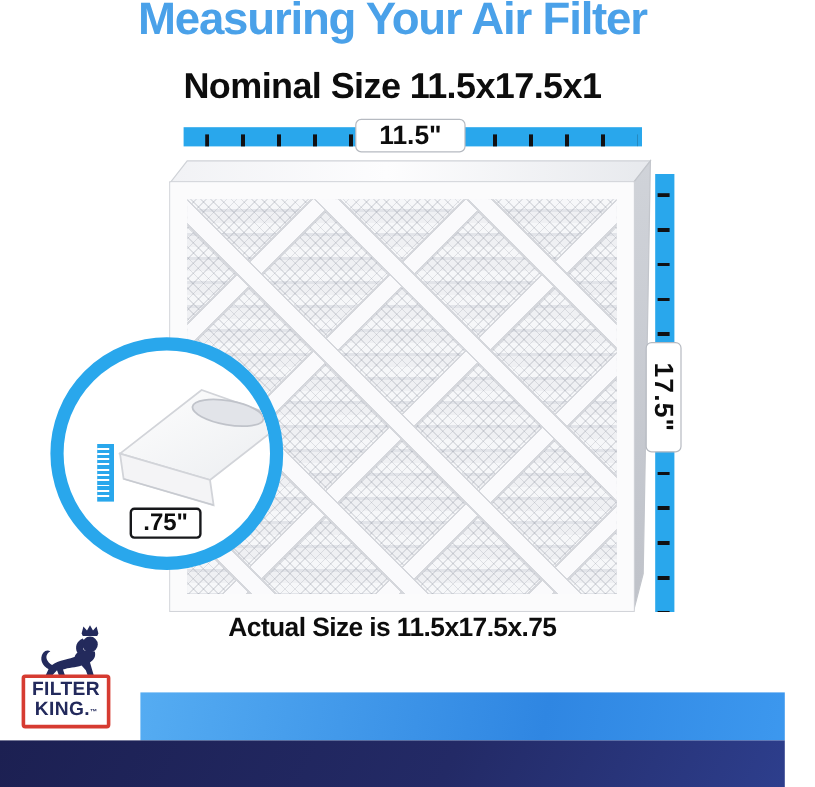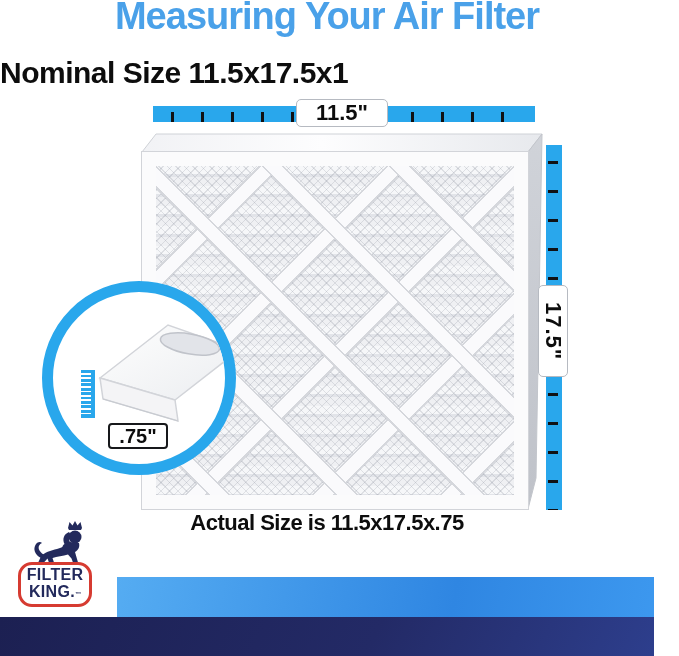--- a/index.html
+++ b/index.html
@@ -8,21 +8,21 @@
     font-family:"Liberation Sans",sans-serif;
   }
   .stage *{box-sizing:border-box;}
 
   
   .title{
     position:absolute;top:-5px;left:0;width:100%;text-align:center;
     font-size:38px;font-weight:bold;letter-spacing:-1px;color:var(--title_blue);
   }
   .nominal{
-    position:absolute;top:56px;left:0;width:100%;
+    position:absolute;top:56px;left:0;width:100%;text-align:center;
     font-size:30px;font-weight:bold;letter-spacing:-0.5px;color:var(--ink);
   }
   .actual{
     position:absolute;top:510px;left:0;width:100%;text-align:center;
     font-size:22px;font-weight:bold;letter-spacing:-0.5px;color:var(--ink);
   }
 
   
   .hruler{
     position:absolute;left:153px;top:106px;width:382px;height:16px;
@@ -80,21 +80,21 @@
   .dlabel{
     left:55px;top:131px;width:60px;height:26px;font-size:20px;
     border:2px solid #17181b;border-radius:4px;
   }
 
   
   .logo{position:absolute;left:14px;top:518px;width:92px;height:94px;}
   .lion{position:absolute;left:12px;top:2px;}
   .logobox{
     position:absolute;left:4px;top:44px;width:74px;height:45px;
-    border:3px solid var(--brand_red);border-radius:14px;background:#fff;
+    border:3px solid var(--brand_red);border-radius:3px;background:#fff;
     display:flex;flex-direction:column;align-items:center;justify-content:center;
   }
   .logobox .l1,.logobox .l2{
     color:var(--brand_navy);font-weight:bold;font-size:16px;line-height:17px;letter-spacing:0.3px;
   }
   .tm{font-size:6px;vertical-align:1px;letter-spacing:0;}
 
   
   .bar-blue{
     position:absolute;left:117px;top:577px;width:562px;height:40px;

